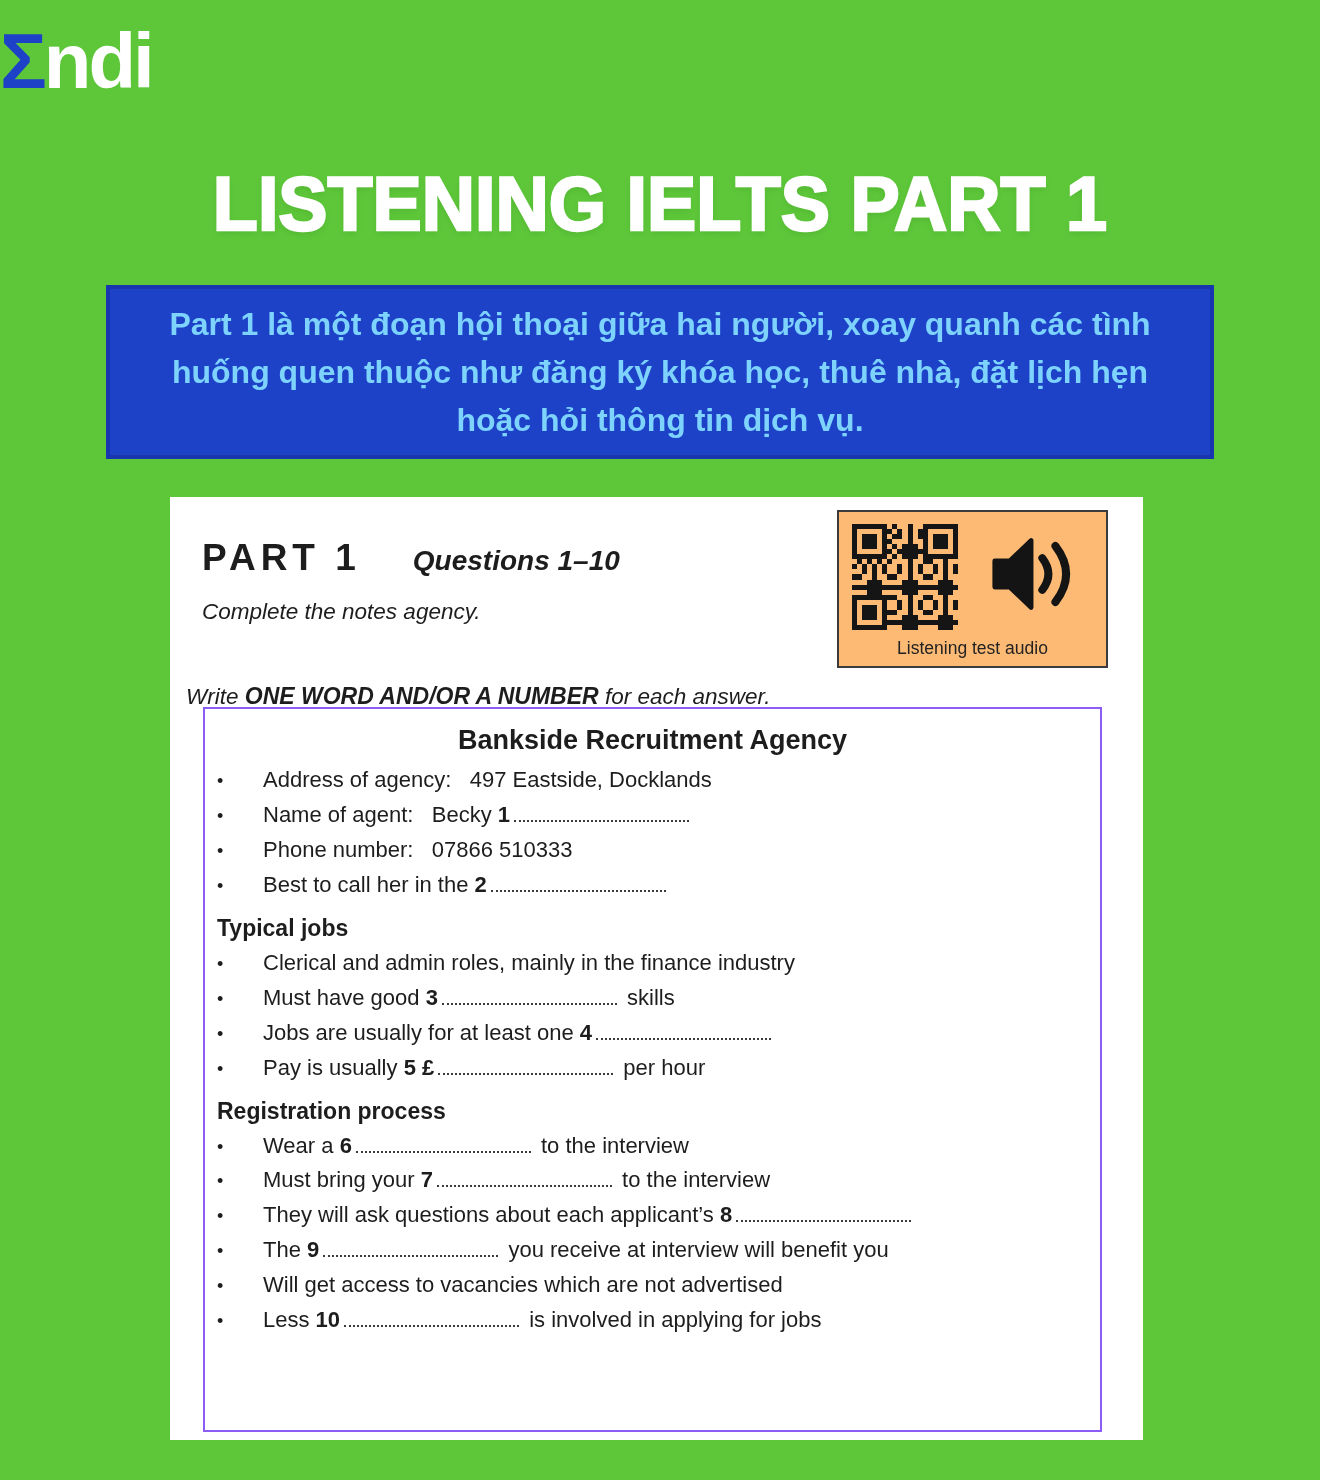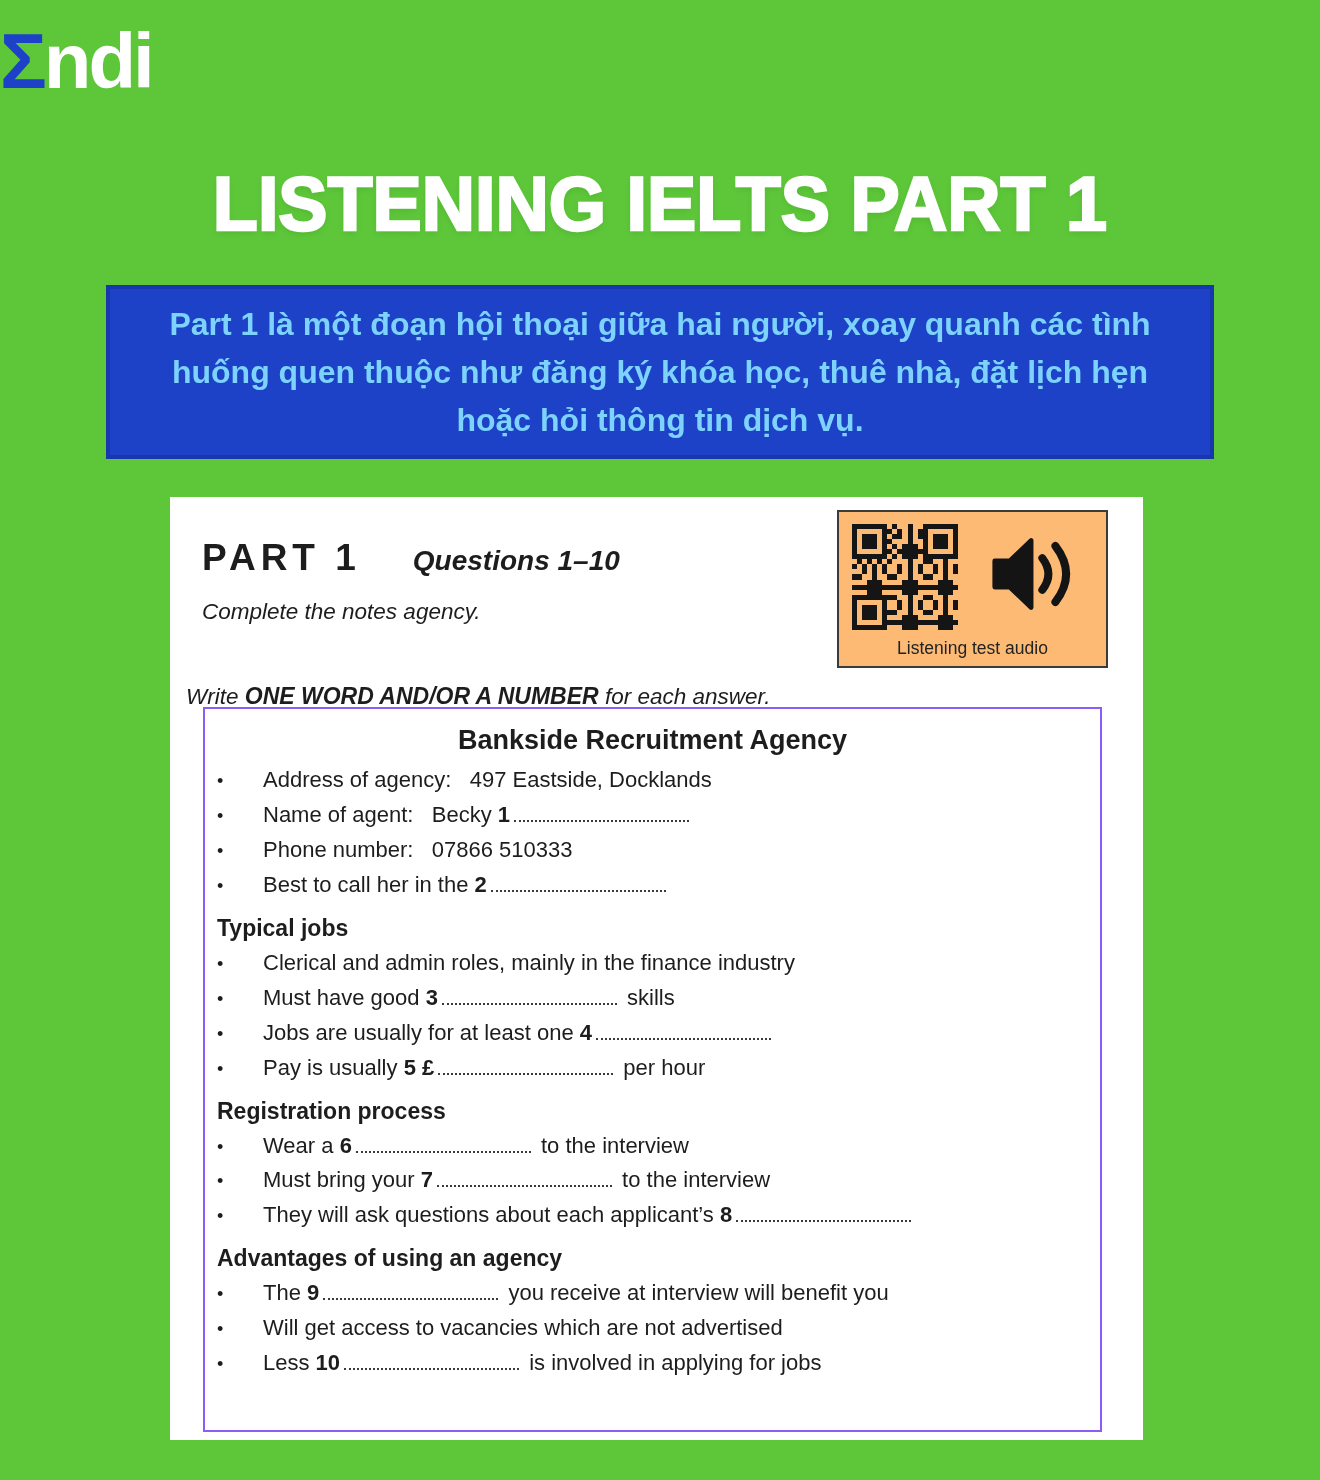--- a/index.html
+++ b/index.html
@@ -602,21 +602,20 @@
           <span class="note-text">Wear a <b>6</b><span class="blank"></span> to the interview</span>
         </div>
         <div class="note-item">
           <span class="bullet">•</span>
           <span class="note-text">Must bring your <b>7</b><span class="blank"></span> to the interview</span>
         </div>
         <div class="note-item">
           <span class="bullet">•</span>
           <span class="note-text">They will ask questions about each applicant’s <b>8</b><span class="blank"></span></span>
         </div>
-        <div class="group-heading">Advantages of using an agency</div>
         <div class="note-item">
           <span class="bullet">•</span>
           <span class="note-text">The <b>9</b><span class="blank"></span> you receive at interview will benefit you</span>
         </div>
         <div class="note-item">
           <span class="bullet">•</span>
           <span class="note-text">Will get access to vacancies which are not advertised</span>
         </div>
         <div class="note-item">
           <span class="bullet">•</span>

